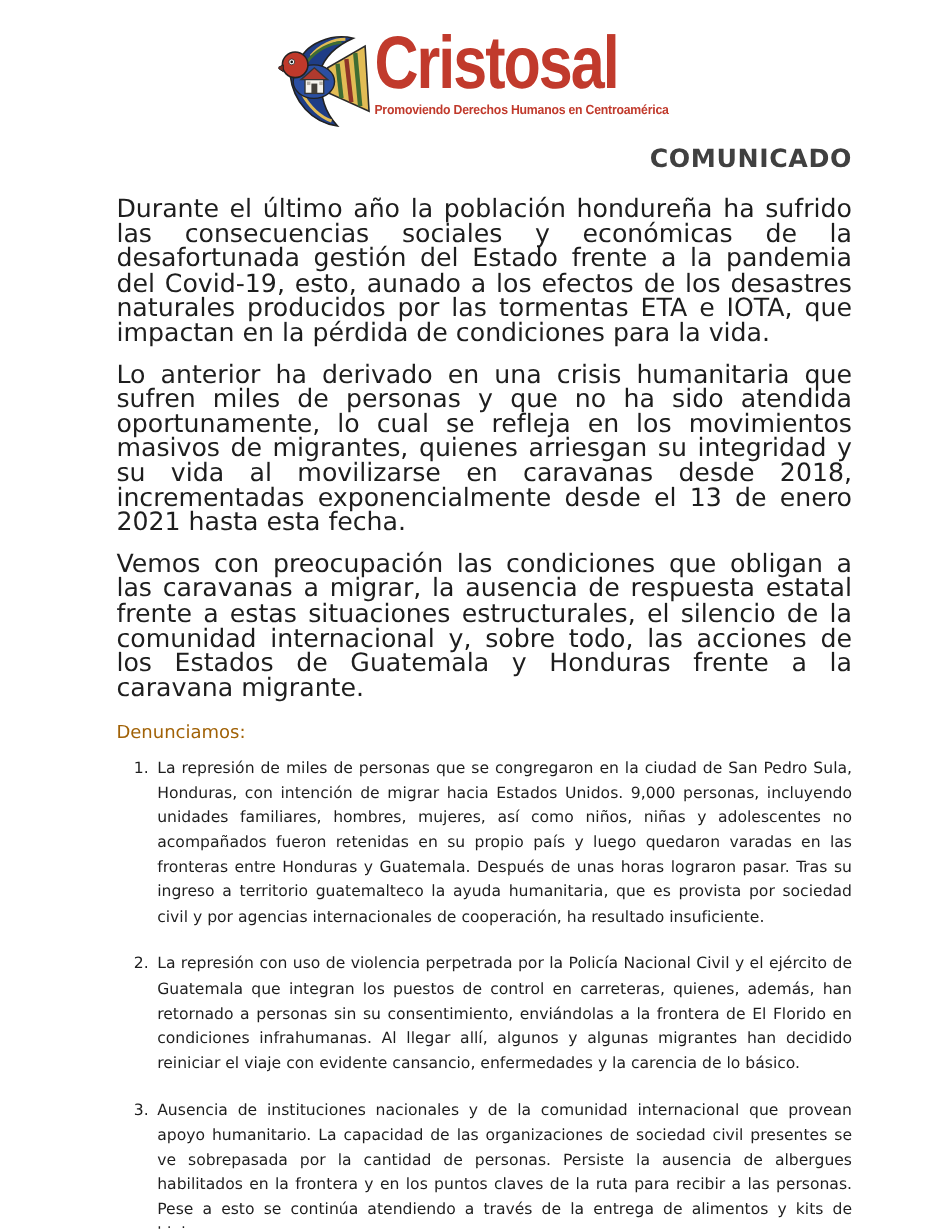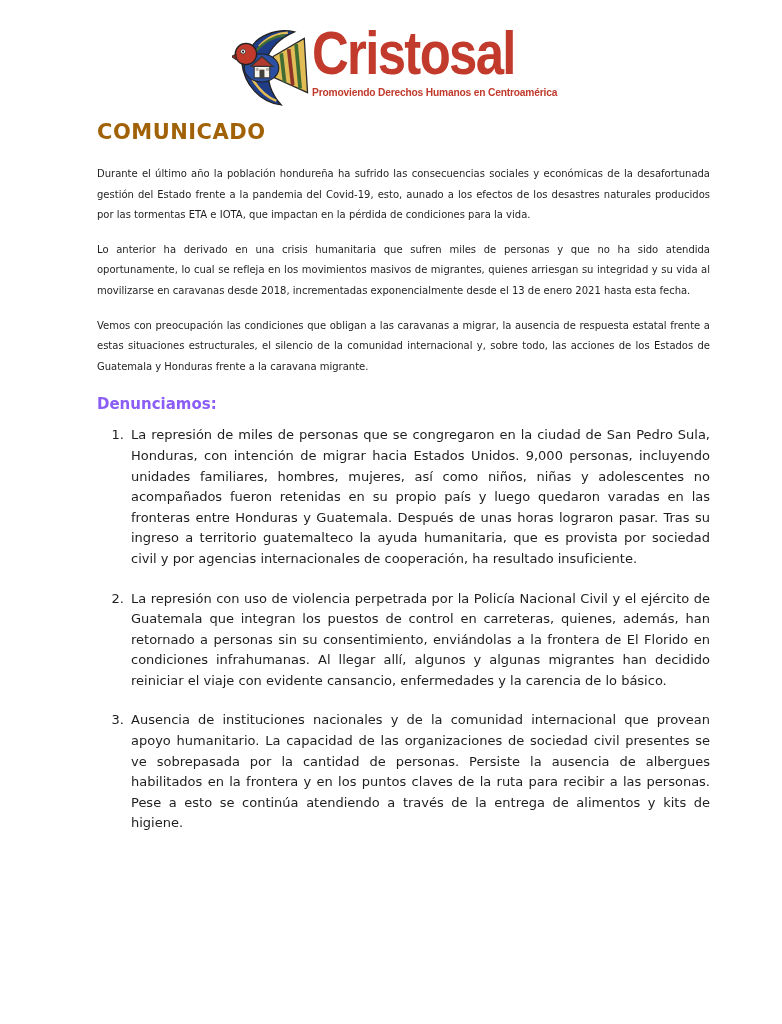--- a/index.html
+++ b/index.html
@@ -46,38 +46,38 @@
     letter-spacing: -0.2px;
     color: #c13a2c;
     display: inline-block;
     transform: scaleX(0.93);
     transform-origin: left top;
     margin-top: 3px;
     white-space: nowrap;
   }
   
   .doc-title {
-    text-align: left;
+    text-align: right;
     font-weight: bold;
     font-size: 21px;
     letter-spacing: 0.5px;
     margin: 6px 0 20px 0;
-    color: #a16207;
+    color: #404040;
   }
   .para {
-    font-size: 10px;
+    font-size: 21px;
     line-height: 20.6px;
     text-align: justify;
     margin-bottom: 14px;
   }
   .section-heading {
-    font-weight: bold;
+    font-weight: normal;
     font-size: 15px;
     margin: 18px 0 12px 0;
-    color: #8b5cf6;
+    color: #a16207;
   }
   ol.num-list {
     margin: 0 0 6px 0;
     padding-left: 31px;
   }
   ol.num-list li {
     font-size: 13px;
     line-height: 20.6px;
     text-align: justify;
     margin-bottom: 19px;

